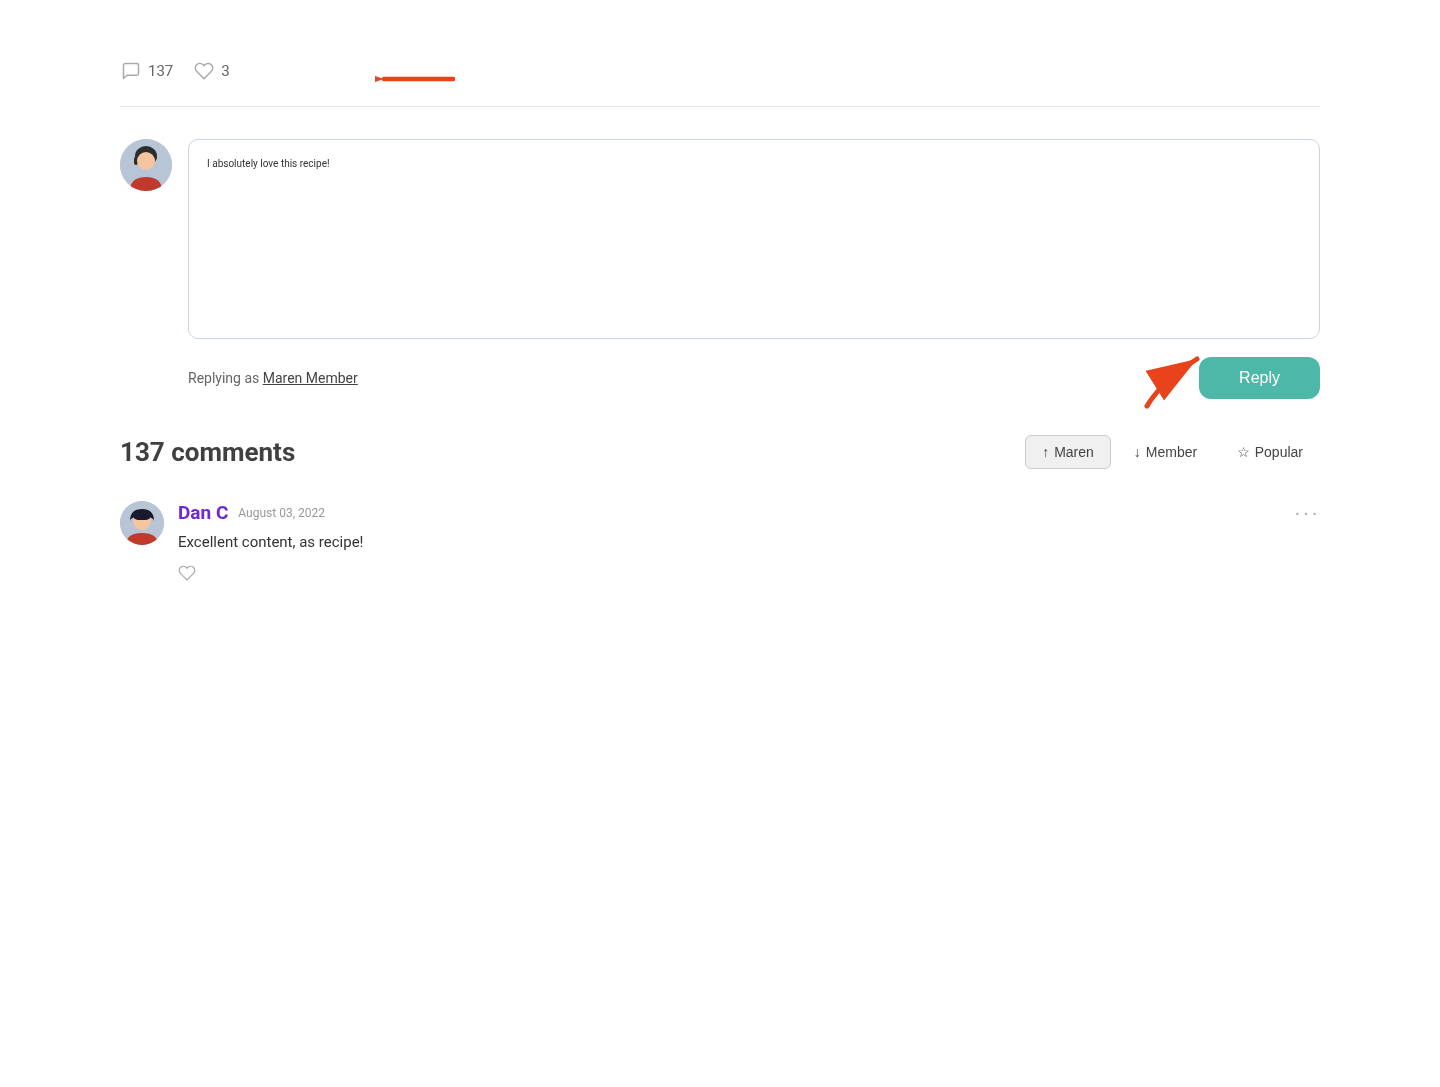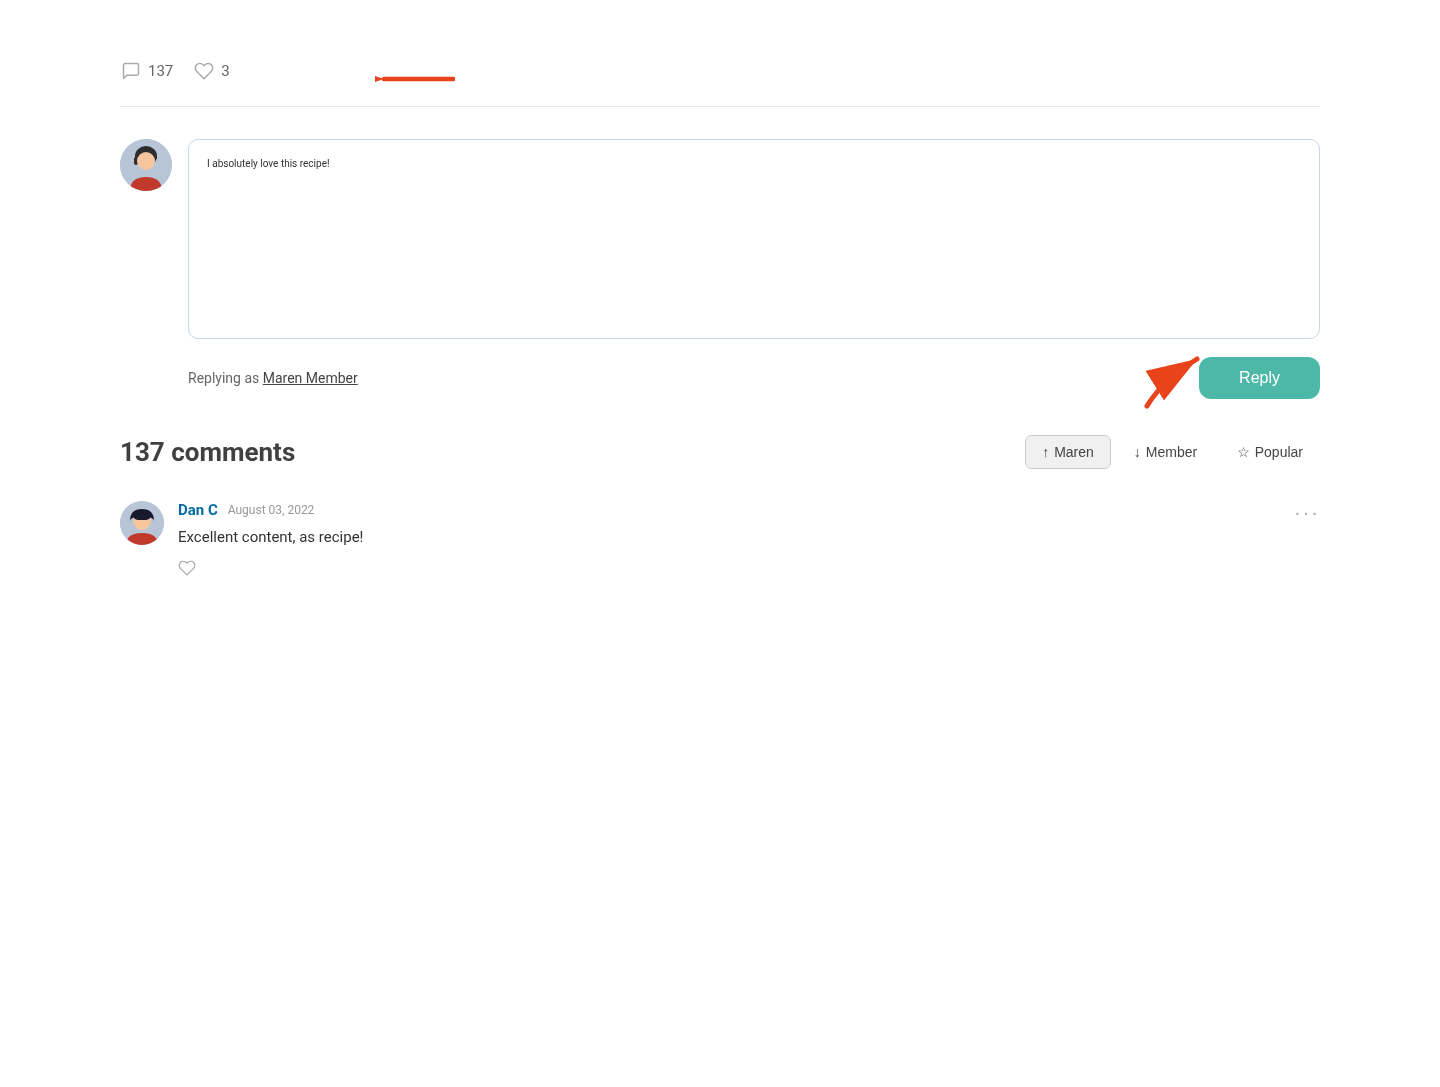--- a/index.html
+++ b/index.html
@@ -234,22 +234,22 @@
 
     .comment-meta {
       display: flex;
       align-items: center;
       gap: 10px;
       margin-bottom: 6px;
     }
 
     .comment-author {
       font-weight: 700;
-      font-size: 15px;
-      color: #0369a1;
+      font-size: 19px;
+      color: #6d28d9;
     }
 
     .comment-date {
       font-size: 12px;
       color: #999;
     }
 
     .comment-text {
       font-size: 15px;
       color: #333;

